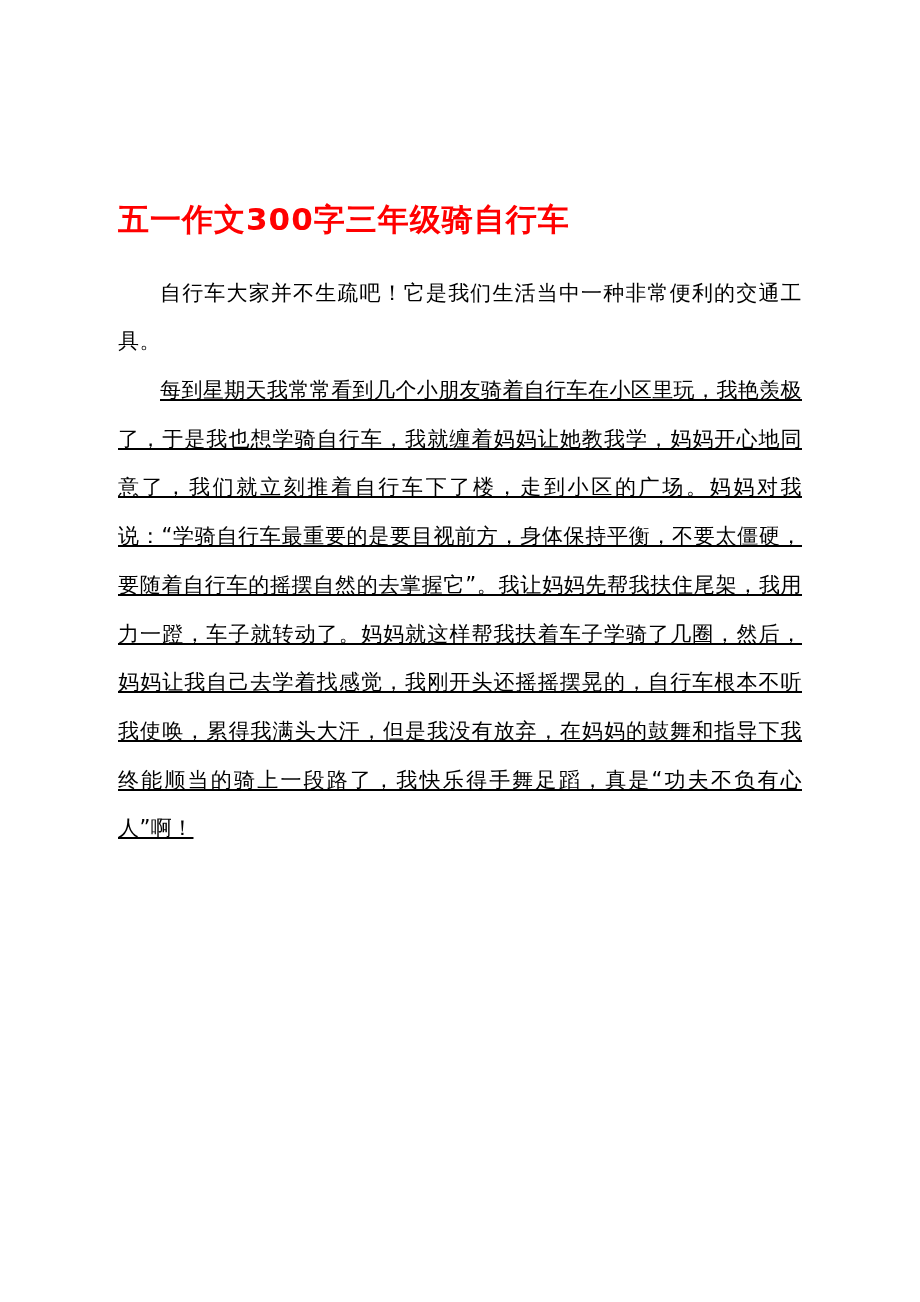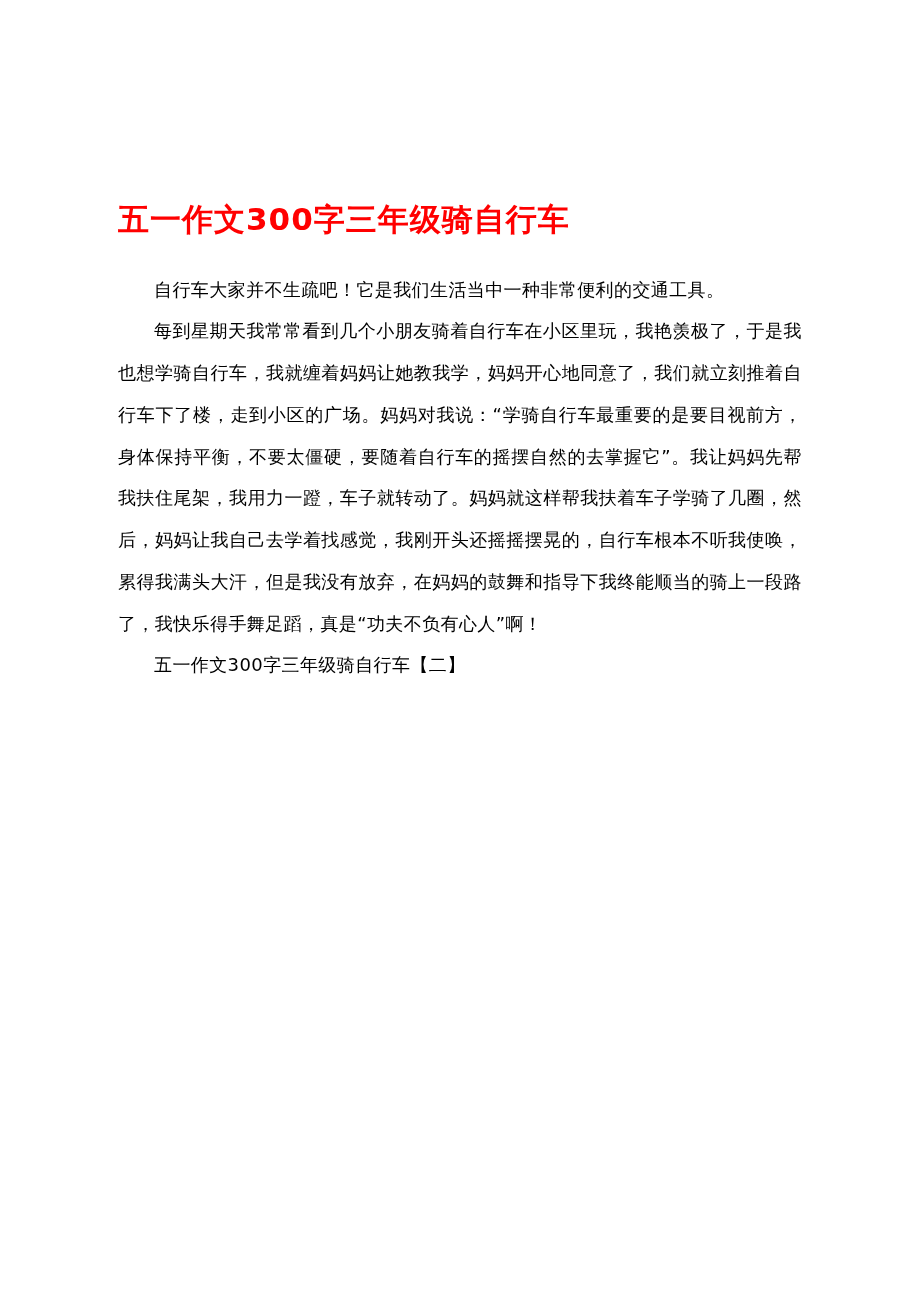--- a/index.html
+++ b/index.html
@@ -26,36 +26,36 @@
     font-size: 31px;
     font-weight: bold;
     color: #FF0000;
     letter-spacing: 1px;
     line-height: 1.5;
     margin: 0 0 26px 0;
     white-space: nowrap;
   }
   .para {
     font-family: "DejaVu Sans", "Liberation Sans", sans-serif;
-    font-size: 18px;
+    font-size: 21px;
     line-height: 2.32;
     color: #000000;
     margin: 0;
     text-align: justify;
     text-justify: inter-ideograph;
     letter-spacing: 0.4px;
   }
   .para.indent {
     text-indent: 2em;
   }
   .para + .para {
     margin-top: 0;
+    text-decoration: underline;
   }
 </style>
 </head>
 <body>
 
 <div class="page">
   <h1 class="doc-title">五一作文300字三年级骑自行车</h1>
   <p class="para indent">自行车大家并不生疏吧！它是我们生活当中一种非常便利的交通工具。</p>
   <p class="para indent">每到星期天我常常看到几个小朋友骑着自行车在小区里玩，我艳羡极了，于是我也想学骑自行车，我就缠着妈妈让她教我学，妈妈开心地同意了，我们就立刻推着自行车下了楼，走到小区的广场。妈妈对我说：“学骑自行车最重要的是要目视前方，身体保持平衡，不要太僵硬，要随着自行车的摇摆自然的去掌握它”。我让妈妈先帮我扶住尾架，我用力一蹬，车子就转动了。妈妈就这样帮我扶着车子学骑了几圈，然后，妈妈让我自己去学着找感觉，我刚开头还摇摇摆晃的，自行车根本不听我使唤，累得我满头大汗，但是我没有放弃，在妈妈的鼓舞和指导下我终能顺当的骑上一段路了，我快乐得手舞足蹈，真是“功夫不负有心人”啊！</p>
-  <p class="para indent">五一作文300字三年级骑自行车【二】</p>
 </div>
 
 </body></html>

